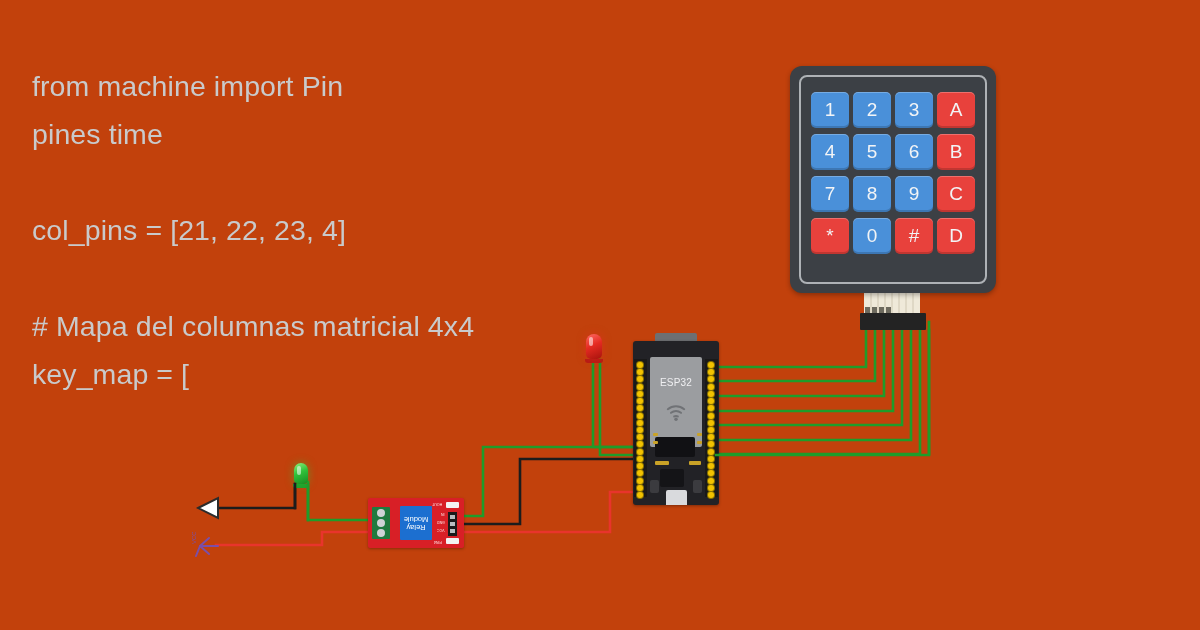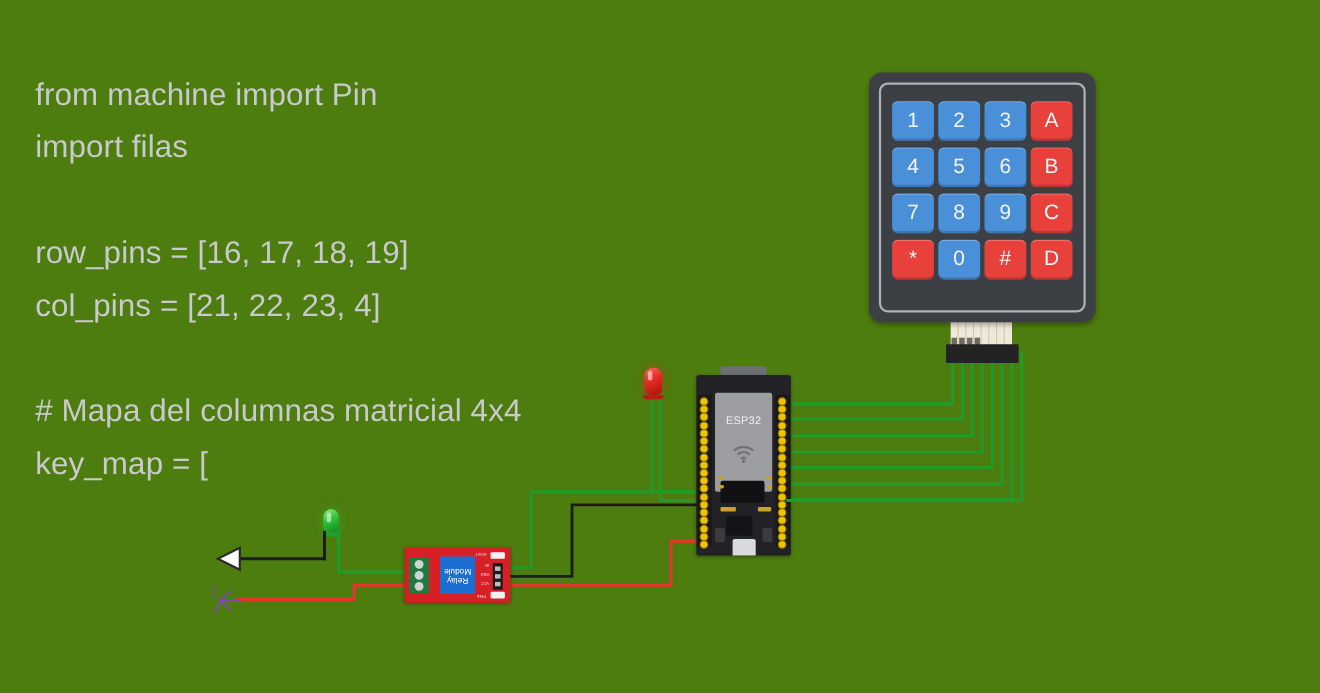--- a/index.html
+++ b/index.html
@@ -7,21 +7,21 @@
     padding: 0;
     background: #ffffff;
   }
   body {
     font-family: "Liberation Sans", sans-serif;
   }
   #stage {
     position: relative;
     width: 1200px;
     height: 630px;
-    background: #4d7c0f;
+    background: #c2410c;
     overflow: hidden;
   }
 
   
   #code-backdrop {
     position: absolute;
     left: 32px;
     top: 62px;
     width: 760px;
     z-index: 1;
@@ -337,23 +337,22 @@
     z-index: 7;
   }
 </style>
 </head>
 <body>
 
 <div id="stage">
 
   <div id="code-backdrop">
     <div class="code-line">from machine import Pin</div>
-    <div class="code-line">import filas</div>
+    <div class="code-line">pines time</div>
     <div class="code-line blank"> </div>
-    <div class="code-line">row_pins = [16, 17, 18, 19]</div>
     <div class="code-line">col_pins = [21, 22, 23, 4]</div>
     <div class="code-line blank"> </div>
     <div class="code-line"># Mapa del columnas matricial 4x4</div>
     <div class="code-line">key_map = [</div>
   </div>
 
   <svg id="wire-layer" viewBox="0 0 1200 630">
     <g fill="none" stroke-linecap="square" stroke-linejoin="miter">
 
       <path d="M866,330 L866,367 L716,367" stroke="#1f9c2a" stroke-width="2.6"></path>

